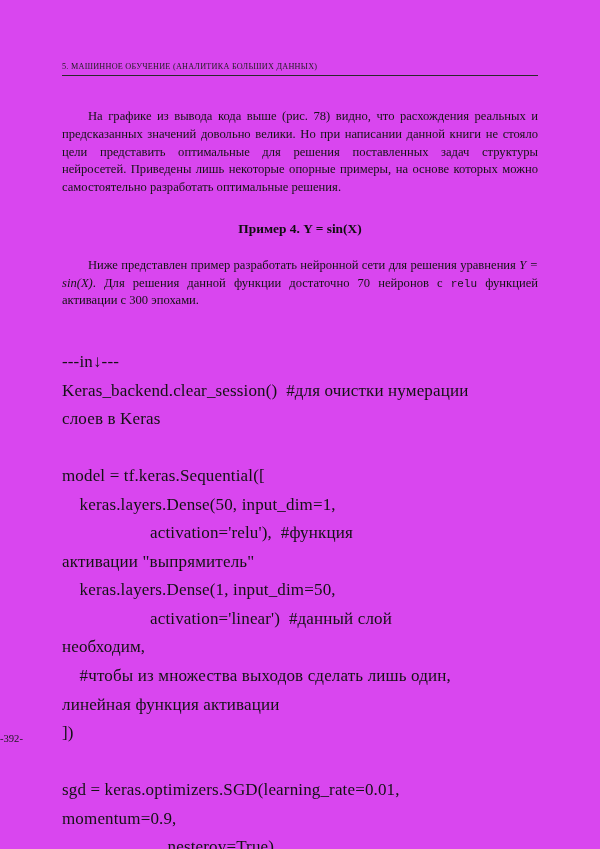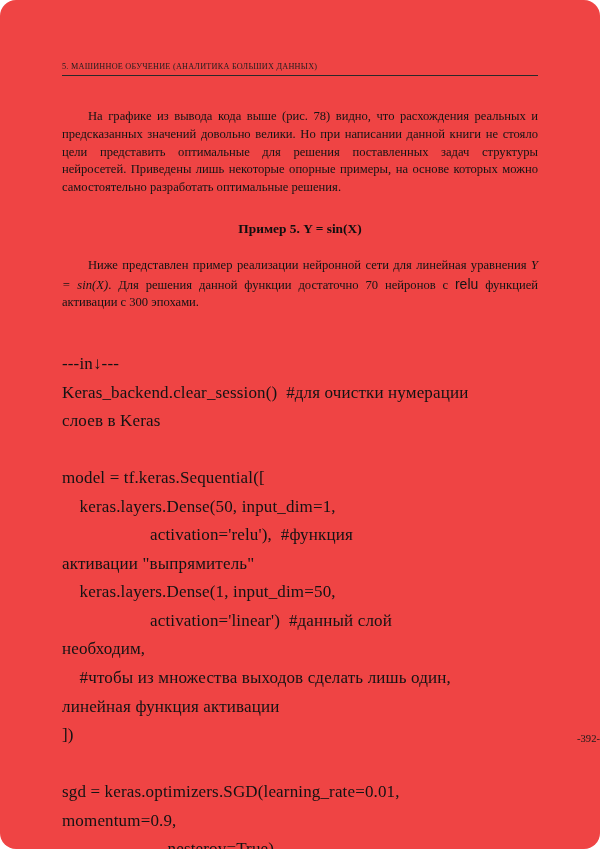--- a/index.html
+++ b/index.html
@@ -14,22 +14,21 @@
     color: #1a1a1a;
     position: relative;
     overflow: hidden;
   }
   .page {
     position: absolute;
     left: 0;
     top: 0;
     width: 600px;
     height: 849px;
-    background: #ef4444;
-    border-radius: 16px;
+    background: #d946ef;
   }
   .content {
     position: absolute;
     left: 62px;
     top: 62px;
     width: 476px;
   }
   .running-head {
     font-family: "Liberation Serif", serif;
     font-size: 8.2px;
@@ -56,60 +55,60 @@
     margin-top: 24px;
     text-align: center;
     font-size: 13.4px;
     font-weight: bold;
     color: #0f0f0f;
   }
   .body-text.second {
     margin-top: 20px;
   }
   .mono-inline {
-    font-family: Liberation Sans, sans-serif;
-    font-size: 14px;
+    font-family: Liberation Mono, monospace;
+    font-size: 11px;
   }
   .italic {
     font-style: italic;
   }
   .code-block {
     margin-top: 38px;
     font-family: Liberation Serif, serif;
     font-size: 17px;
     line-height: 1.68;
     color: #131313;
     white-space: pre;
     letter-spacing: 0.15px;
   }
   .page-number {
     position: absolute;
     left: 0;
     right: 0;
     top: 733px;
-    text-align: right;
+    text-align: left;
     font-family: "Liberation Serif", serif;
     font-size: 10.6px;
     color: #1a1a1a;
   }
 </style>
 </head>
 <body>
 
 <div class="page">
 
   <div class="content">
 
     <div class="running-head">5. МАШИННОЕ ОБУЧЕНИЕ (АНАЛИТИКА БОЛЬШИХ ДАННЫХ)</div>
 
     <p class="body-text"><span class="indent"></span><span>На графике из вывода кода выше (рис. 78) видно, что расхождения реальных и предсказанных значений довольно велики. Но при написании данной книги не стояло цели представить оптимальные для решения поставленных задач структуры нейросетей. Приведены лишь некоторые опорные примеры, на основе которых можно самостоятельно разработать оптимальные решения.</span></p>
 
-    <div class="section-title">Пример 5. Y = sin(X)</div>
+    <div class="section-title">Пример 4. Y = sin(X)</div>
 
-    <p class="body-text second"><span class="indent"></span><span>Ниже представлен пример реализации нейронной сети для линейная уравнения </span><span class="italic">Y = sin(X)</span><span>. Для решения данной функции достаточно 70 нейронов с </span><span class="mono-inline">relu</span><span> функцией активации с 300 эпохами.</span></p>
+    <p class="body-text second"><span class="indent"></span><span>Ниже представлен пример разработать нейронной сети для решения уравнения </span><span class="italic">Y = sin(X)</span><span>. Для решения данной функции достаточно 70 нейронов с </span><span class="mono-inline">relu</span><span> функцией активации с 300 эпохами.</span></p>
 
     <div class="code-block">---in↓---
 Keras_backend.clear_session()  #для очистки нумерации
 слоев в Keras
 
 model = tf.keras.Sequential([
     keras.layers.Dense(50, input_dim=1,
                     activation='relu'),  #функция
 активации "выпрямитель"
     keras.layers.Dense(1, input_dim=50,

